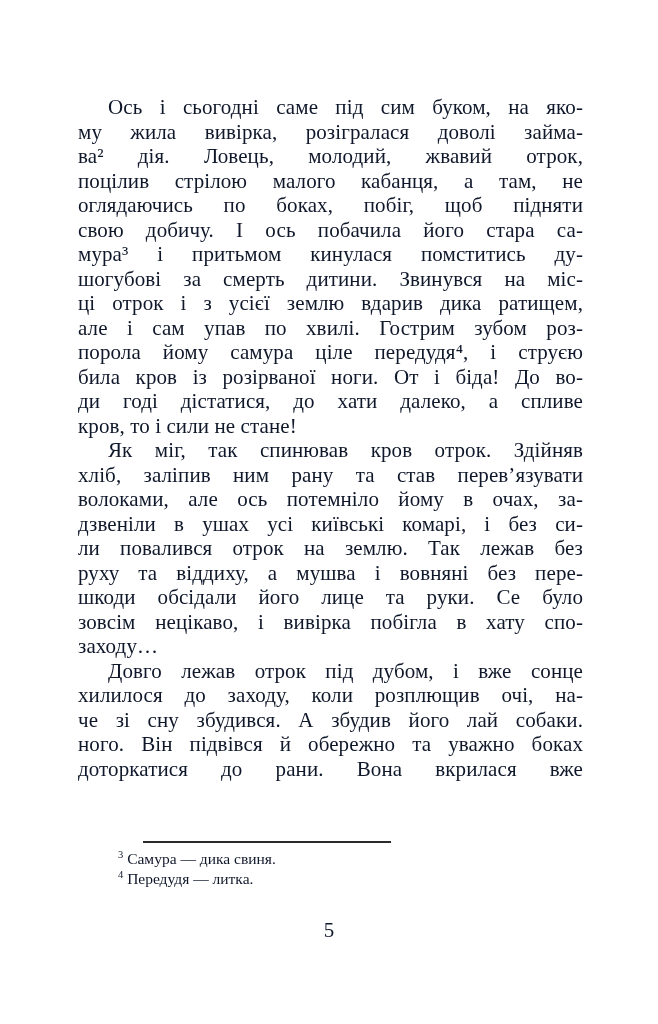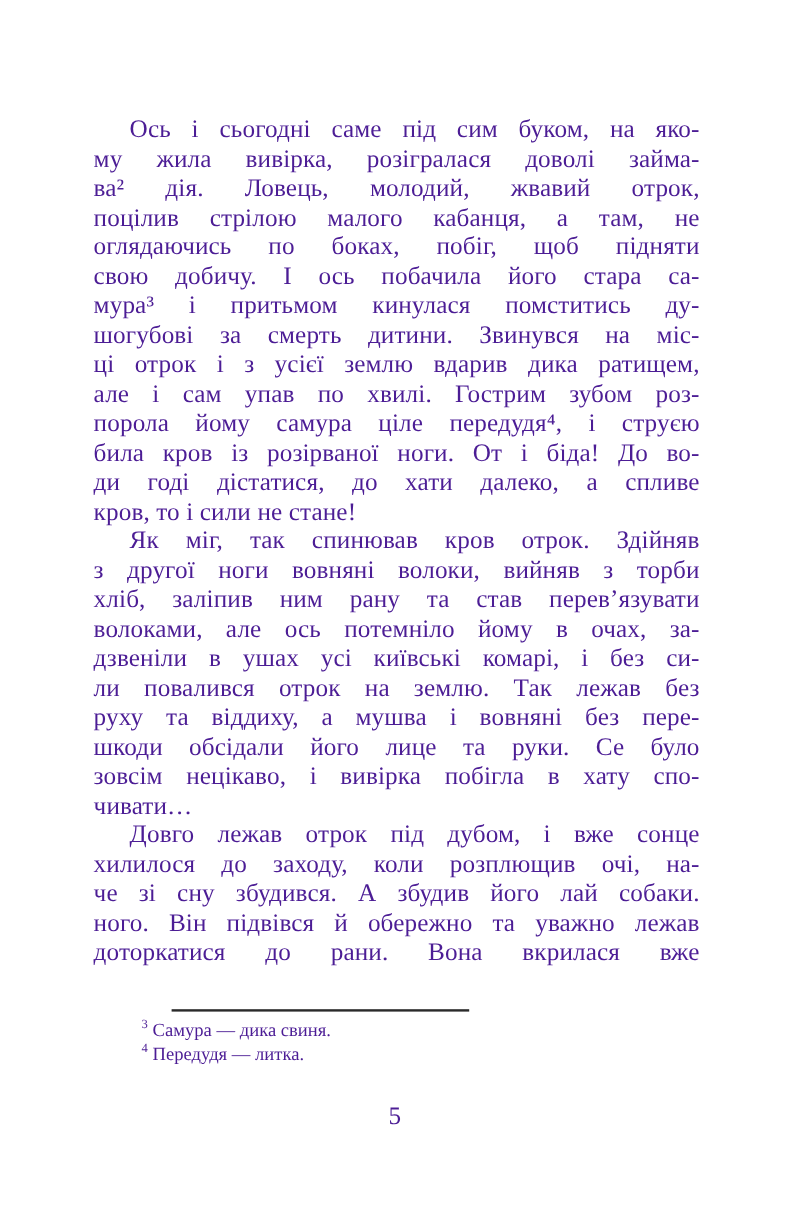--- a/index.html
+++ b/index.html
@@ -7,21 +7,21 @@
     padding: 0;
     background: #ffffff;
   }
   .page {
     position: relative;
     width: 658px;
     height: 1024px;
     background: #ffffff;
     overflow: hidden;
     font-family: "Liberation Serif", "DejaVu Serif", serif;
-    color: #4c1d95;
+    color: #0f172a;
   }
   .body-text {
     position: absolute;
     left: 78px;
     top: 95px;
     width: 505px;
     font-size: 21px;
     line-height: 24.5px;
     letter-spacing: 0.1px;
   }
@@ -83,33 +83,32 @@
       <div class="line">свою добичу. І ось побачила його стара са-</div>
       <div class="line">мура³ і притьмом кинулася помститись ду-</div>
       <div class="line">шогубові за смерть дитини. Звинувся на міс-</div>
       <div class="line">ці отрок і з усієї землю вдарив дика ратищем,</div>
       <div class="line">але і сам упав по хвилі. Гострим зубом роз-</div>
       <div class="line">порола йому самура ціле передудя⁴, і струєю</div>
       <div class="line">била кров із розірваної ноги. От і біда! До во-</div>
       <div class="line">ди годі дістатися, до хати далеко, а спливе</div>
       <div class="line para-end">кров, то і сили не стане!</div>
       <div class="line first">Як міг, так спинював кров отрок. Здійняв</div>
-      <div class="line">з другої ноги вовняні волоки, вийняв з торби</div>
       <div class="line">хліб, заліпив ним рану та став перев’язувати</div>
       <div class="line">волоками, але ось потемніло йому в очах, за-</div>
       <div class="line">дзвеніли в ушах усі київські комарі, і без си-</div>
       <div class="line">ли повалився отрок на землю. Так лежав без</div>
       <div class="line">руху та віддиху, а мушва і вовняні без пере-</div>
       <div class="line">шкоди обсідали його лице та руки. Се було</div>
       <div class="line">зовсім нецікаво, і вивірка побігла в хату спо-</div>
-      <div class="line para-end">чивати…</div>
+      <div class="line para-end">заходу…</div>
       <div class="line first">Довго лежав отрок під дубом, і вже сонце</div>
       <div class="line">хилилося до заходу, коли розплющив очі, на-</div>
       <div class="line">че зі сну збудився. А збудив його лай собаки.</div>
-      <div class="line">ного. Він підвівся й обережно та уважно лежав</div>
+      <div class="line">ного. Він підвівся й обережно та уважно боках</div>
       <div class="line">доторкатися до рани. Вона вкрилася вже</div>
     </div>
   <div class="footnote-separator"></div>
   <div class="footnotes" id="footnotes">
       <div class="footnote"><sup>3</sup><span> Самура — дика свиня.</span></div>
       <div class="footnote"><sup>4</sup><span> Передудя — литка.</span></div>
     </div>
   <div class="page-number">5</div>
 </div>
 

